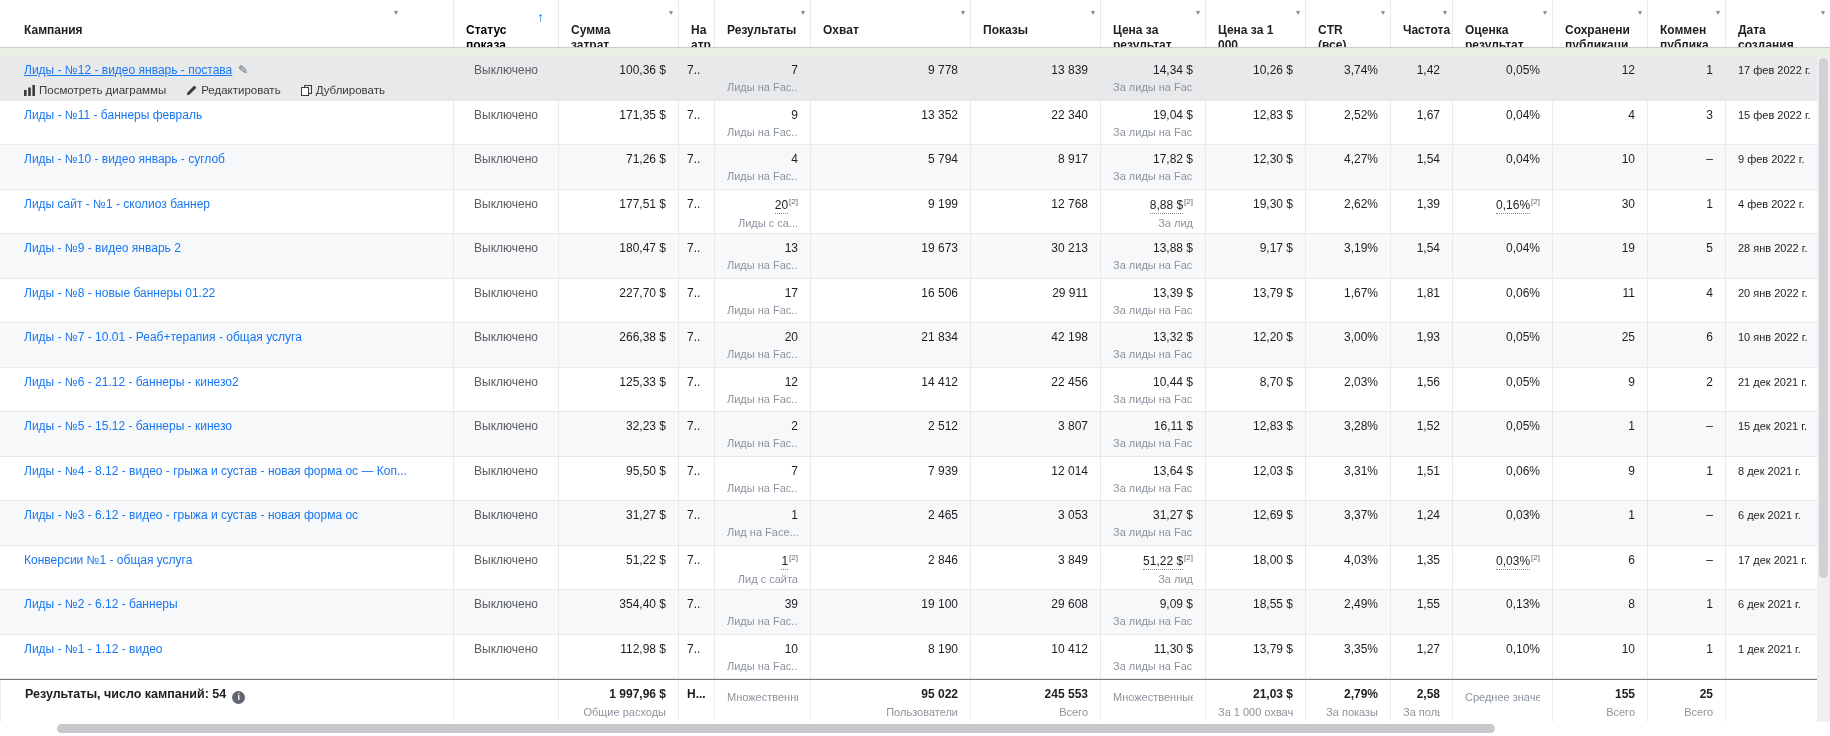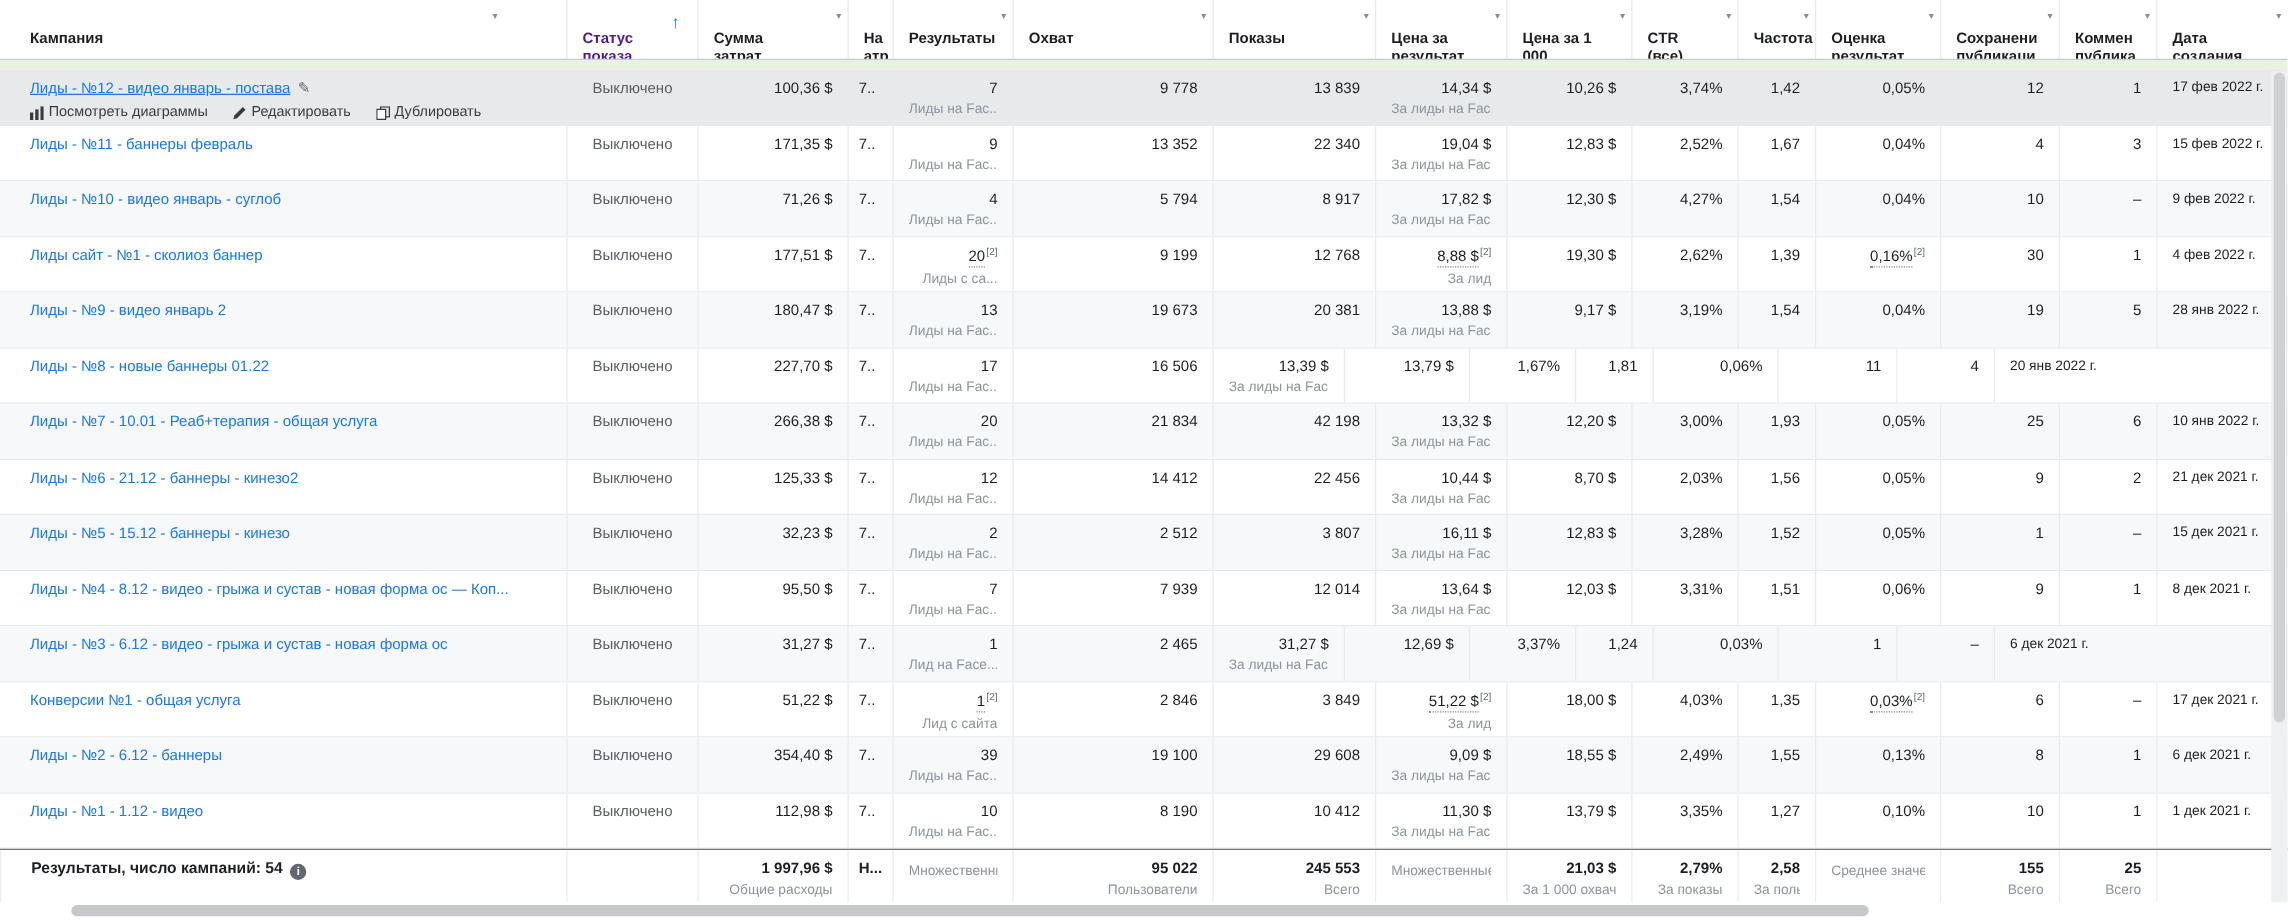--- a/index.html
+++ b/index.html
@@ -15,21 +15,21 @@
   .c12{width:95px;} .c13{width:78px;} .c14{width:105px;}
   *{box-sizing:border-box;}
 
   
   .thead{display:flex;height:48px;border-bottom:1px solid #c9cbce;background:#fff;}
   .th{position:relative;padding:7px 16px 0 12px;font-weight:700;line-height:1.3;
       white-space:pre-line;overflow:hidden;border-left:1px solid #e8e9eb;}
   .th:first-child{border-left:none;padding-left:24px;}
   .caret{position:absolute;right:5px;top:9px;font-size:8px;color:#8a8d91;line-height:1;}
   .c0 .caret{right:55px;}
-  .sorted-label{color:#4c1d95;}
+  .sorted-label{color:#000000;}
   .sort-arrow{position:absolute;right:14px;top:8px;color:#1877f2;font-size:14px;font-weight:700;}
 
   .greenstrip{height:8px;background:#e9f1e5;}
 
   
   .tr{display:flex;height:44.5px;border-bottom:1px solid #e8e9eb;background:#fff;}
   .tr.alt{background:#f7f8f9;}
   .tr.hovered{background:#e8e9ea;}
   .td{padding:7px 12px 0 12px;border-left:1px solid #e9eaec;overflow:hidden;line-height:1.25;}
   .td:first-child{border-left:none;padding-left:24px;}
@@ -301,21 +301,21 @@
 
       </div>
       <div class="td c1 status-cell">Выключено</div>
       <div class="td c2 num"><span class="v">180,47 $</span></div>
       <div class="td c3 attr-cell">7..</div>
       <div class="td c4 num">
         <div><span class="v">13</span></div>
         <div class="sub">Лиды на Fac...</div>
       </div>
       <div class="td c5 num"><span class="v">19 673</span></div>
-      <div class="td c6 num"><span class="v">20 381</span></div>
+      <div class="td c6 num"><span class="v">30 213</span></div>
       <div class="td c7 num">
         <div><span class="v">13,88 $</span></div>
         <div class="sub">За лиды на Fac...</div>
       </div>
       <div class="td c8 num"><span class="v">9,17 $</span></div>
       <div class="td c9 num"><span class="v">3,19%</span></div>
       <div class="td c10 num"><span class="v">1,54</span></div>
       <div class="td c11 num"><span class="v">0,04%</span></div>
       <div class="td c12 num"><span class="v">19</span></div>
       <div class="td c13 num"><span class="v">5</span></div>
@@ -330,20 +330,21 @@
 
       </div>
       <div class="td c1 status-cell">Выключено</div>
       <div class="td c2 num"><span class="v">227,70 $</span></div>
       <div class="td c3 attr-cell">7..</div>
       <div class="td c4 num">
         <div><span class="v">17</span></div>
         <div class="sub">Лиды на Fac...</div>
       </div>
       <div class="td c5 num"><span class="v">16 506</span></div>
+      <div class="td c6 num"><span class="v">29 911</span></div>
       <div class="td c7 num">
         <div><span class="v">13,39 $</span></div>
         <div class="sub">За лиды на Fac...</div>
       </div>
       <div class="td c8 num"><span class="v">13,79 $</span></div>
       <div class="td c9 num"><span class="v">1,67%</span></div>
       <div class="td c10 num"><span class="v">1,81</span></div>
       <div class="td c11 num"><span class="v">0,06%</span></div>
       <div class="td c12 num"><span class="v">11</span></div>
       <div class="td c13 num"><span class="v">4</span></div>
@@ -474,20 +475,21 @@
 
       </div>
       <div class="td c1 status-cell">Выключено</div>
       <div class="td c2 num"><span class="v">31,27 $</span></div>
       <div class="td c3 attr-cell">7..</div>
       <div class="td c4 num">
         <div><span class="v">1</span></div>
         <div class="sub">Лид на Face...</div>
       </div>
       <div class="td c5 num"><span class="v">2 465</span></div>
+      <div class="td c6 num"><span class="v">3 053</span></div>
       <div class="td c7 num">
         <div><span class="v">31,27 $</span></div>
         <div class="sub">За лиды на Fac...</div>
       </div>
       <div class="td c8 num"><span class="v">12,69 $</span></div>
       <div class="td c9 num"><span class="v">3,37%</span></div>
       <div class="td c10 num"><span class="v">1,24</span></div>
       <div class="td c11 num"><span class="v">0,03%</span></div>
       <div class="td c12 num"><span class="v">1</span></div>
       <div class="td c13 num"><span class="v">–</span></div>

